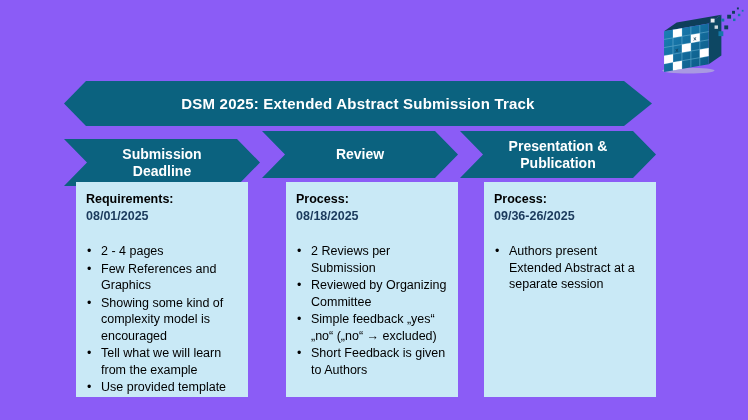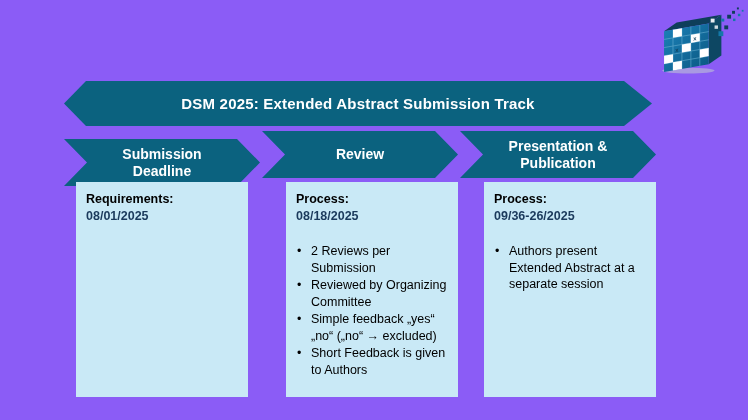--- a/index.html
+++ b/index.html
@@ -131,20 +131,27 @@
     <div class="chevron-label">Review</div>
   </div>
   <div class="chevron c3">
     <div class="chevron-label">Presentation &amp;
 Publication</div>
   </div>
 
   <div class="box b1">
     <div class="box-heading">Requirements:</div>
     <div class="box-date">08/01/2025</div>
+    <ul class="bullets">
+        <li>2 - 4 pages</li>
+        <li>Few References and Graphics</li>
+        <li>Showing some kind of complexity model is encouraged</li>
+        <li>Tell what we will learn from the example</li>
+        <li>Use provided template</li>
+      </ul>
   </div>
   <div class="box b2">
     <div class="box-heading">Process:</div>
     <div class="box-date">08/18/2025</div>
     <ul class="bullets">
         <li>2 Reviews per Submission</li>
         <li>Reviewed by Organizing Committee</li>
         <li>Simple feedback „yes“ „no“ („no“ → excluded)</li>
         <li>Short Feedback is given to Authors</li>
       </ul>

